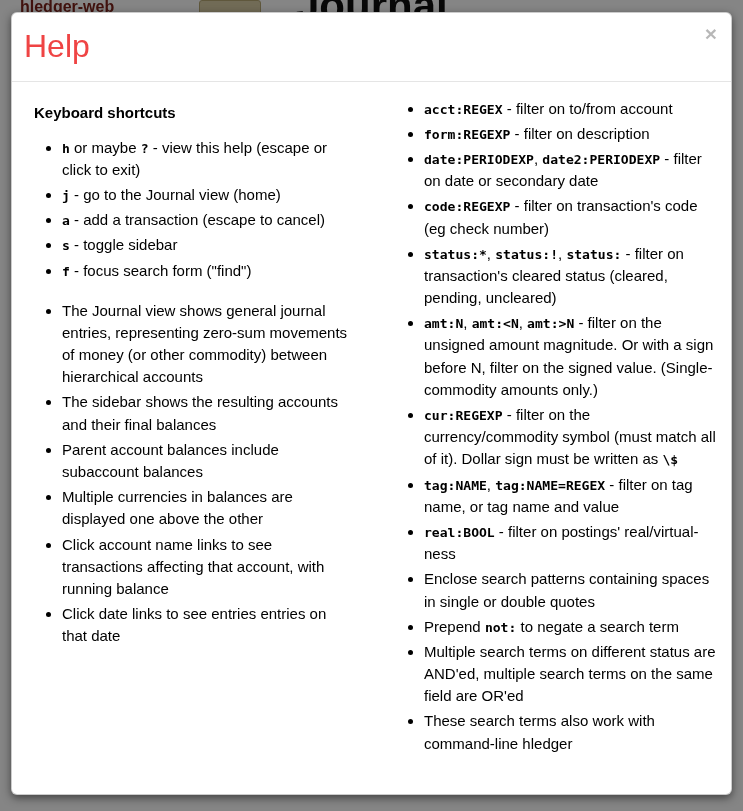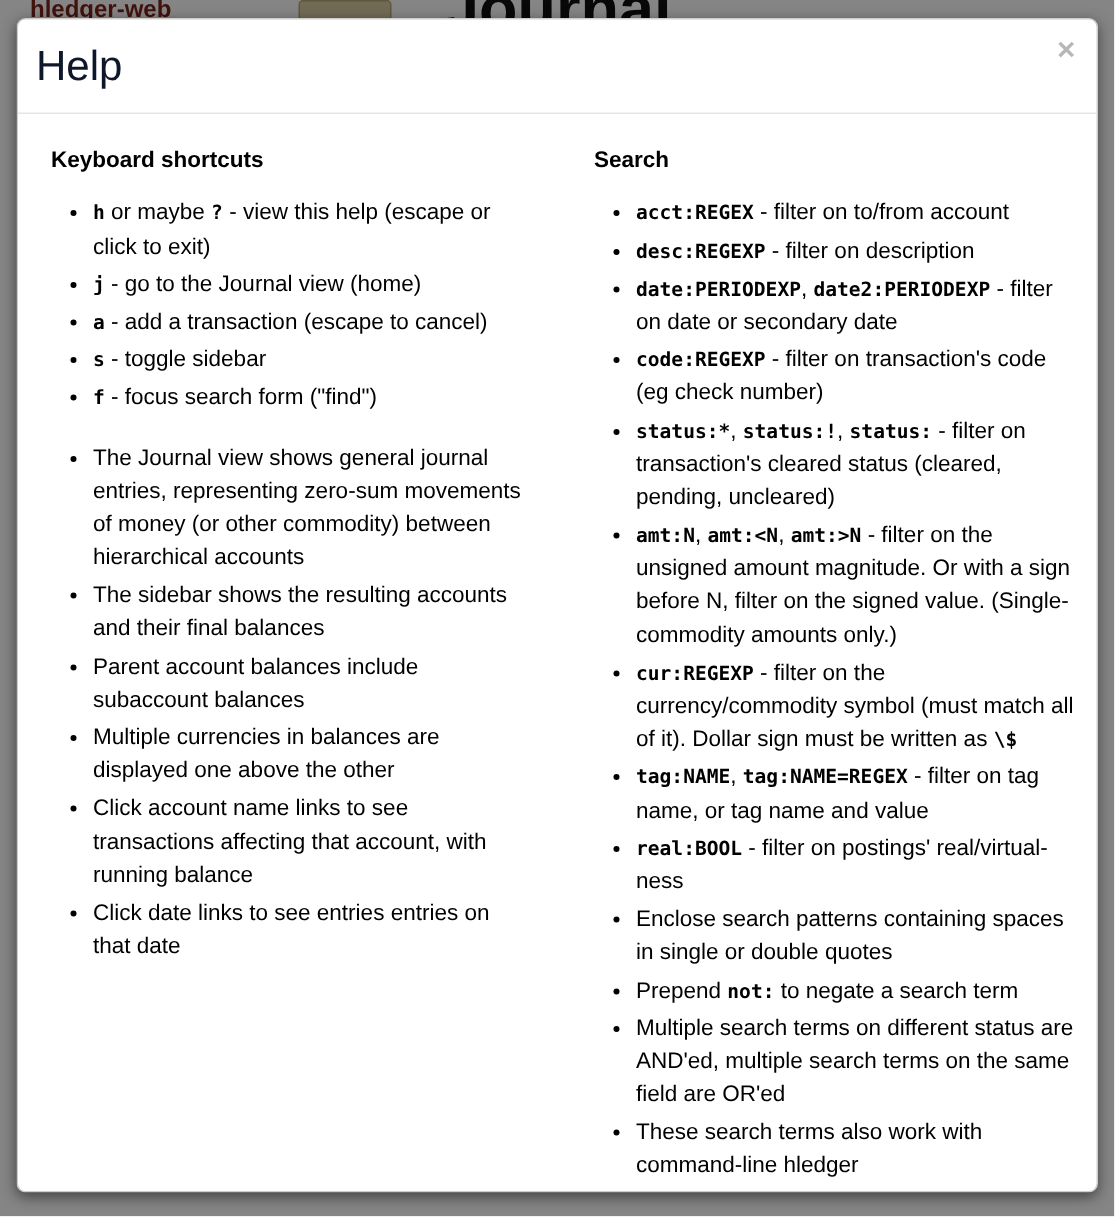--- a/index.html
+++ b/index.html
@@ -74,23 +74,23 @@
     overflow: hidden;
   }
   .modal-header {
     position: relative;
     padding: 13px 14px 13px 12px;
     border-bottom: 1px solid #e5e5e5;
     flex: 0 0 auto;
   }
   .modal-title {
     margin: 0;
-    font-size: 28px;
+    font-size: 32px;
     font-weight: 500;
-    color: #0f172a;
+    color: #ef4444;
     line-height: 1.3;
   }
   .close-btn {
     position: absolute;
     top: 10px;
     right: 14px;
     border: none;
     background: transparent;
     padding: 0;
     font-size: 21px;
@@ -167,24 +167,23 @@
             <li>The Journal view shows general journal entries, representing zero-sum movements of money (or other commodity) between hierarchical accounts</li>
             <li>The sidebar shows the resulting accounts and their final balances</li>
             <li>Parent account balances include subaccount balances</li>
             <li>Multiple currencies in balances are displayed one above the other</li>
             <li>Click account name links to see transactions affecting that account, with running balance</li>
             <li>Click date links to see entries entries on that date</li>
           </ul>
       </div>
 
       <div class="col">
-        <h4 class="section-title">Search</h4>
         <ul class="help-list">
             <li><code>acct:REGEX</code> - filter on to/from account</li>
-            <li><code>desc:REGEXP</code> - filter on description</li>
+            <li><code>form:REGEXP</code> - filter on description</li>
             <li><code>date:PERIODEXP</code>, <code>date2:PERIODEXP</code> - filter on date or secondary date</li>
             <li><code>code:REGEXP</code> - filter on transaction's code (eg check number)</li>
             <li><code>status:*</code>, <code>status:!</code>, <code>status:</code> - filter on transaction's cleared status (cleared, pending, uncleared)</li>
             <li><code>amt:N</code>, <code>amt:&lt;N</code>, <code>amt:&gt;N</code> - filter on the unsigned amount magnitude. Or with a sign before N, filter on the signed value. (Single-commodity amounts only.)</li>
             <li><code>cur:REGEXP</code> - filter on the currency/commodity symbol (must match all of it). Dollar sign must be written as <code>\$</code></li>
             <li><code>tag:NAME</code>, <code>tag:NAME=REGEX</code> - filter on tag name, or tag name and value</li>
             <li><code>real:BOOL</code> - filter on postings' real/virtual-ness</li>
             <li>Enclose search patterns containing spaces in single or double quotes</li>
             <li>Prepend <code>not:</code> to negate a search term</li>
             <li>Multiple search terms on different status are AND'ed, multiple search terms on the same field are OR'ed</li>

